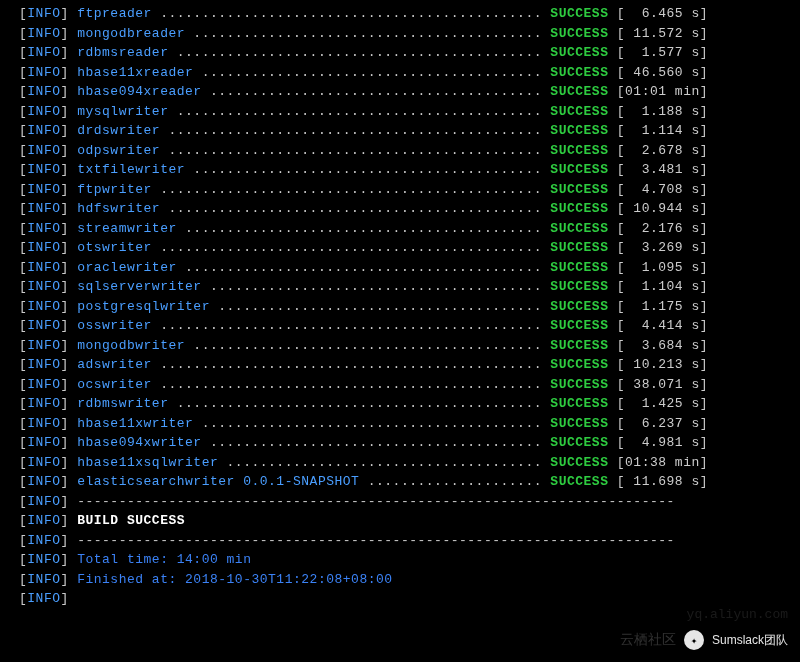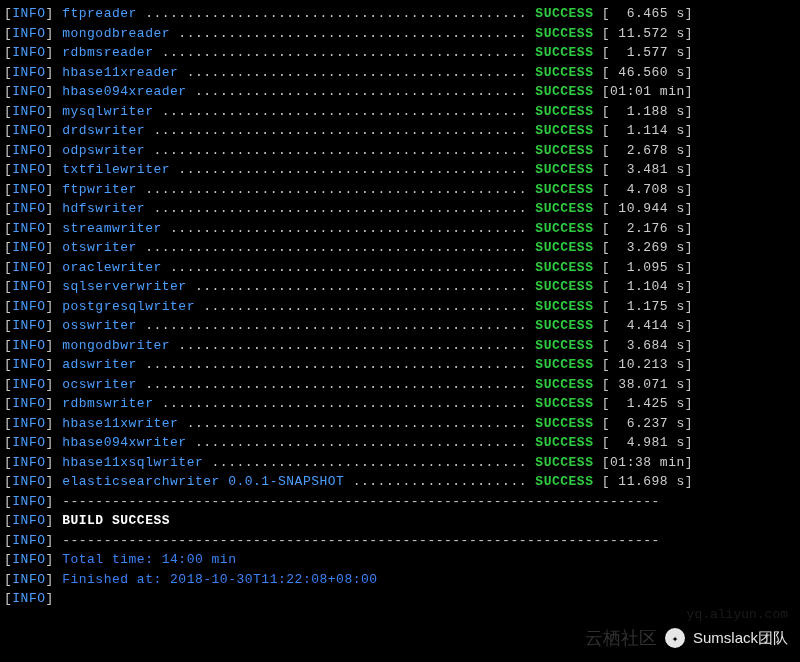--- a/index.html
+++ b/index.html
@@ -11,20 +11,21 @@
       padding: 4px;
       width: 800px;
       height: 662px;
       overflow: hidden;
       position: relative;
     }
     .terminal {
       white-space: pre;
       line-height: 1.5;
       letter-spacing: 0.5px;
+      margin-left: 15px;
     }
     .line { display: block; }
     .bracket { color: #ccc; }
     .info { color: #4a9eff; }
     .module { color: #4a9eff; }
     .dots { color: #ccc; }
     .success { color: #2ecc40; font-weight: bold; }
     .time { color: #ccc; }
     .build-success { color: #ffffff; font-weight: bold; }
     .dashes { color: #ccc; }
@@ -34,38 +35,38 @@
       position: absolute;
       bottom: 12px;
       right: 12px;
       display: flex;
       align-items: center;
       gap: 8px;
       opacity: 0.9;
     }
     .watermark-text-left {
       color: #888;
-      font-size: 18px;
+      font-size: 14px;
       font-family: sans-serif;
       opacity: 0.4;
     }
     .wechat-icon {
       width: 20px;
       height: 20px;
       background: #fff;
       border-radius: 50%;
       display: inline-flex;
       align-items: center;
       justify-content: center;
       font-size: 11px;
       color: #000;
     }
     .watermark-text-right {
       color: #fff;
-      font-size: 15px;
+      font-size: 12px;
       font-family: sans-serif;
     }
     .watermark-url {
       position: absolute;
       bottom: 40px;
       right: 12px;
       color: #555;
       font-size: 13px;
       opacity: 0.3;
       font-family: Liberation Mono, monospace;

